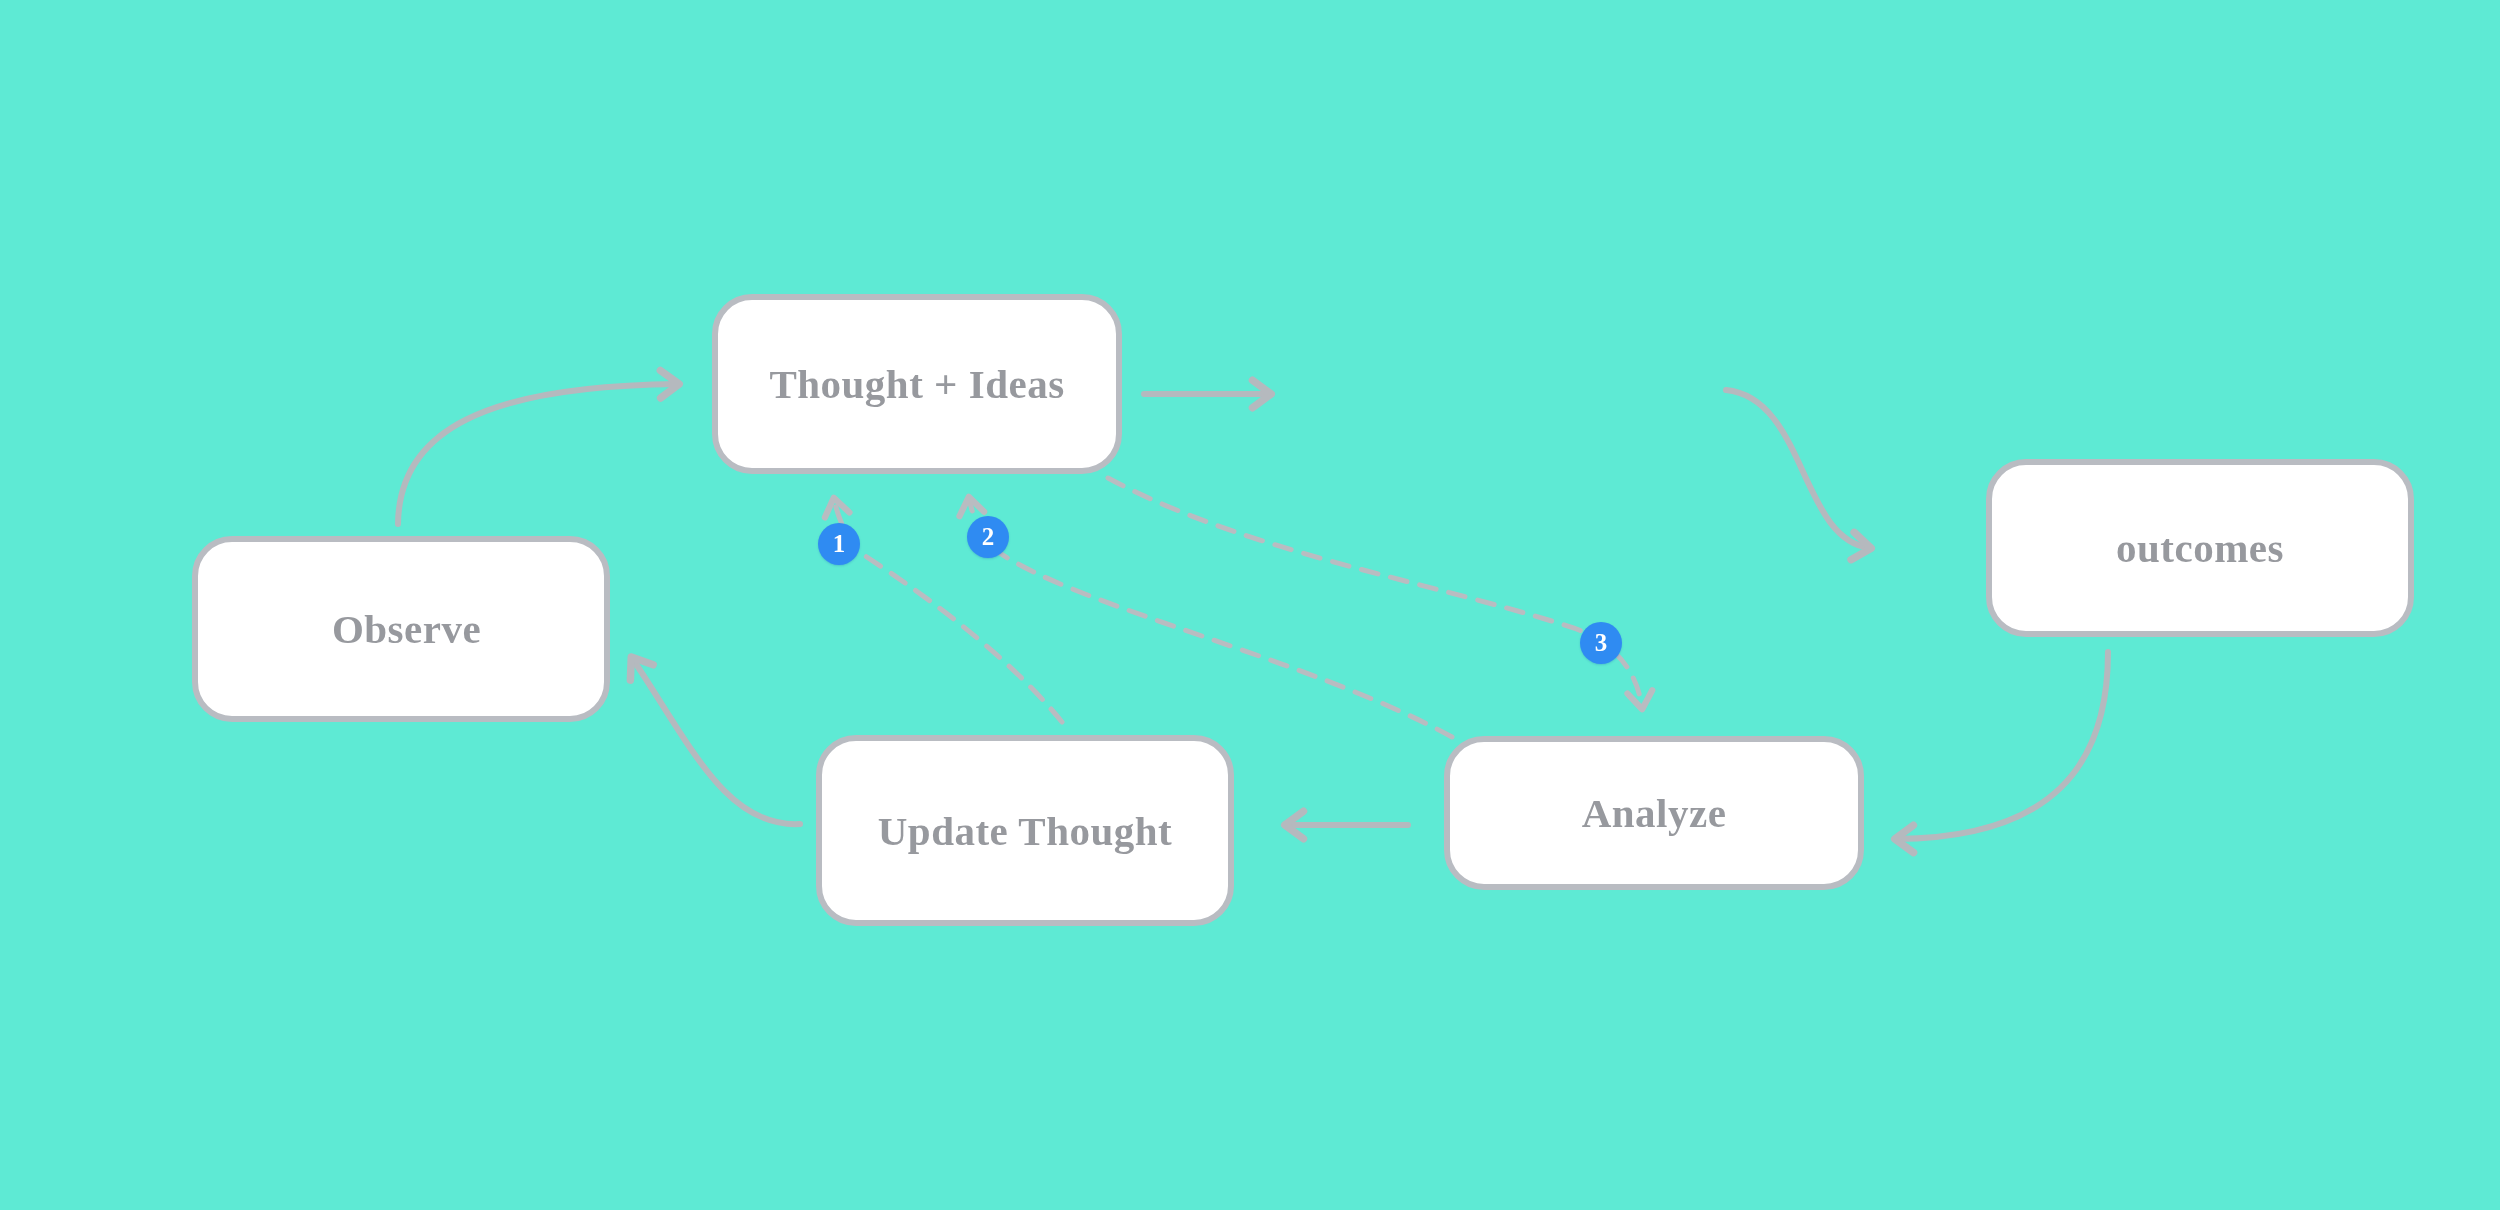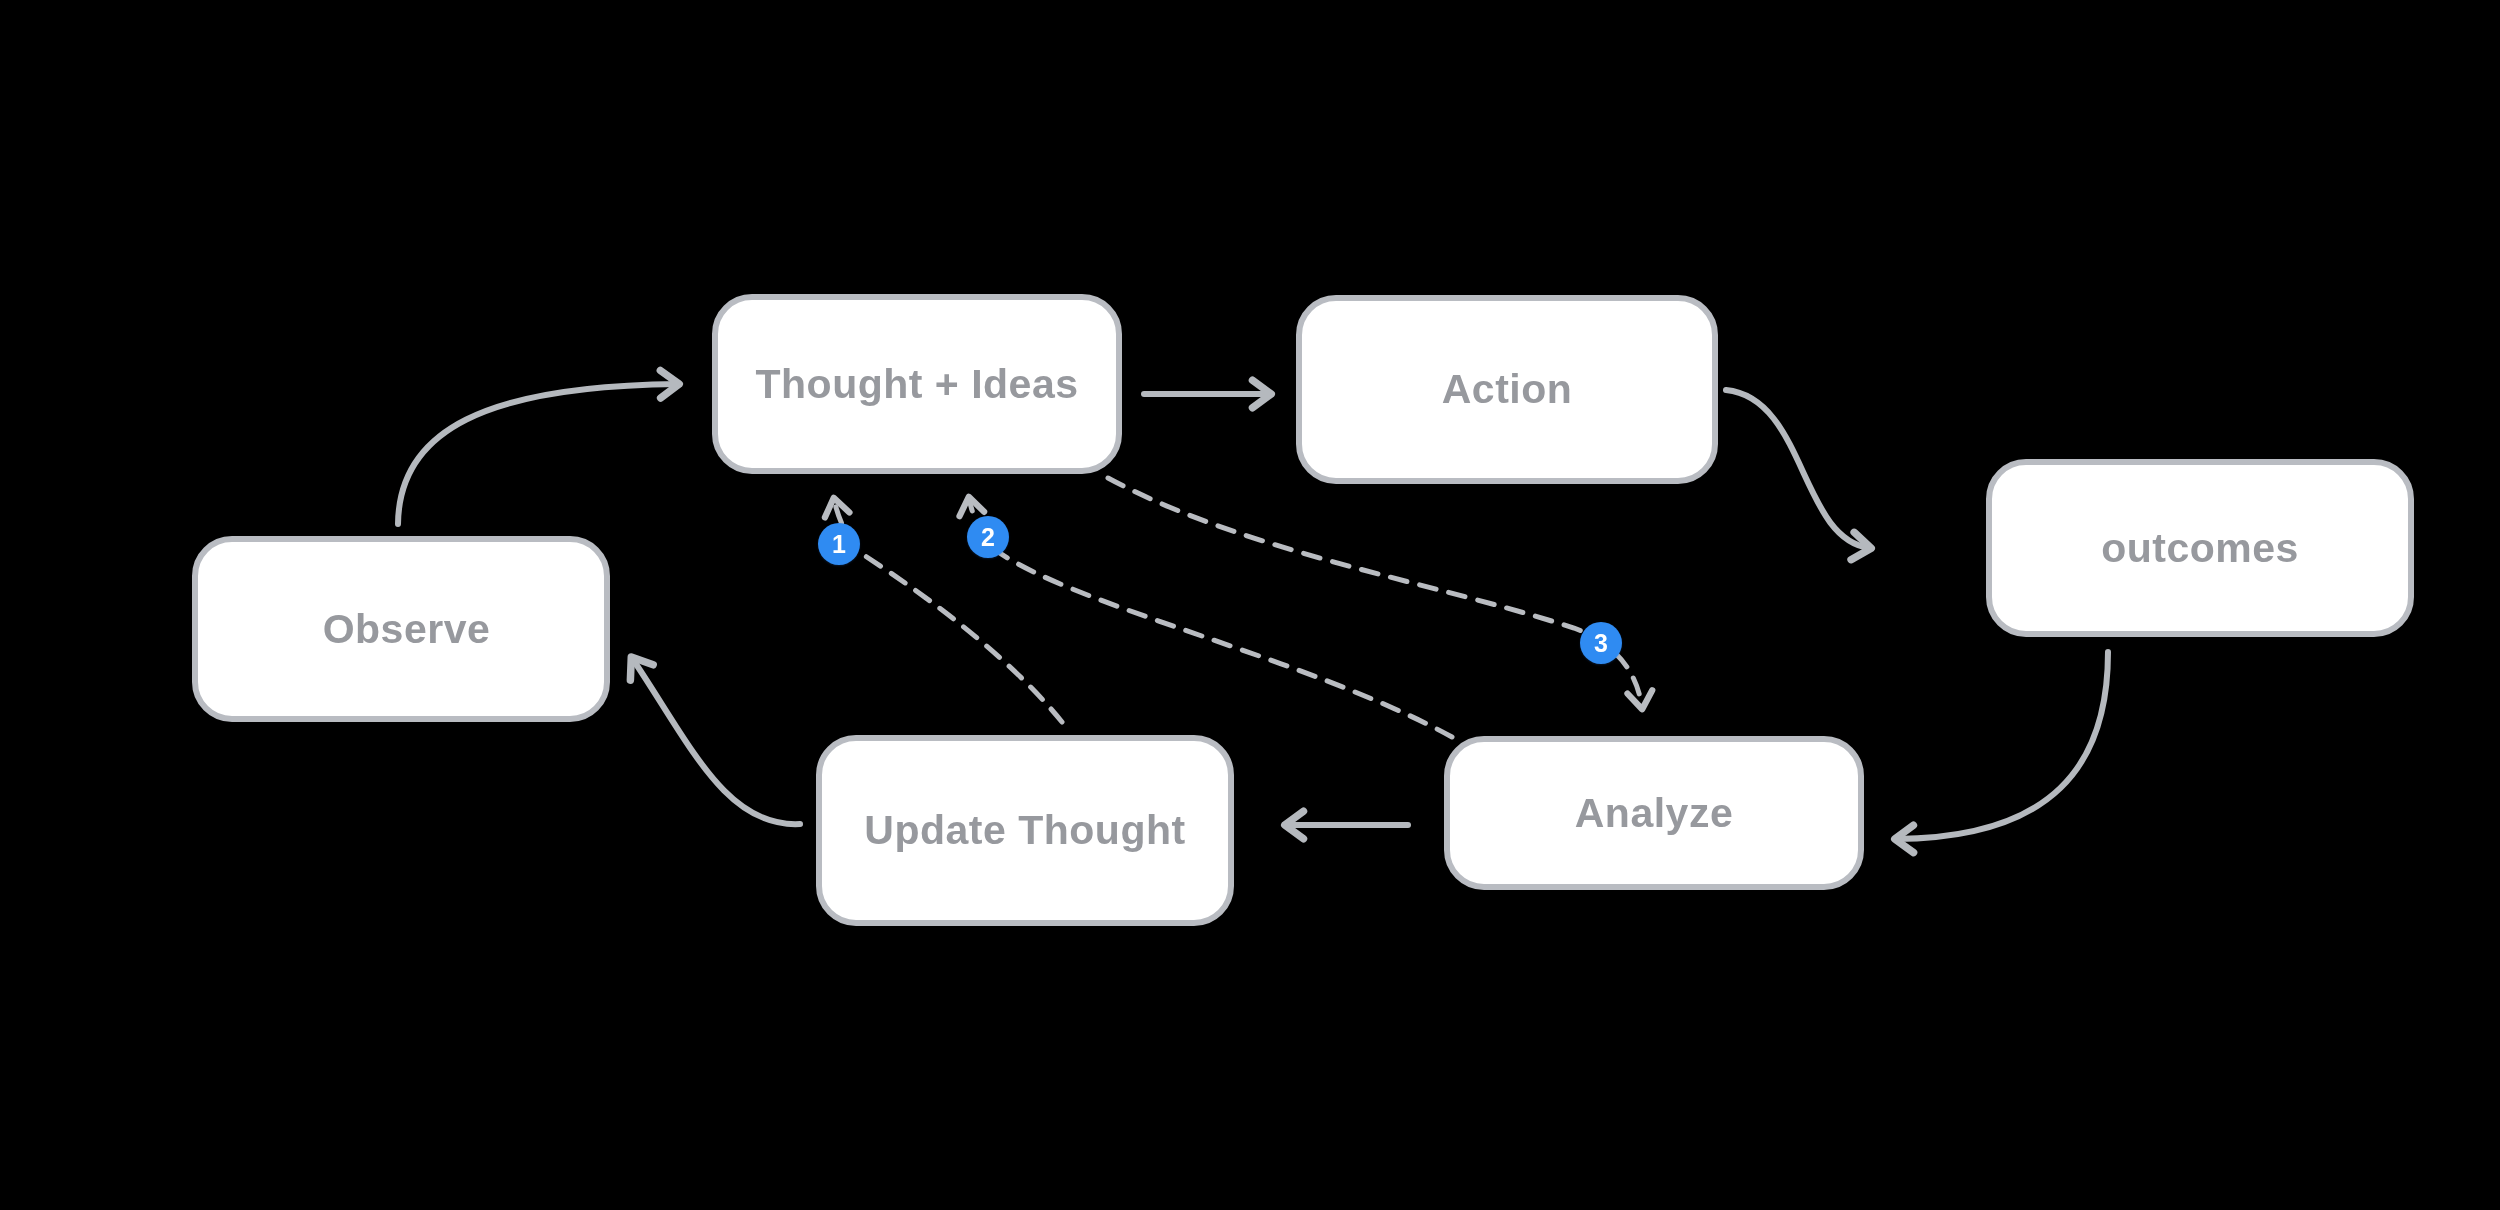--- a/index.html
+++ b/index.html
@@ -4,23 +4,23 @@
 <style>
   html, body {
     margin: 0;
     padding: 0;
     background: #ffffff;
   }
   .canvas {
     position: relative;
     width: 2500px;
     height: 1210px;
-    background: #000000;
+    background: #5eead4;
     overflow: hidden;
-    font-family: Liberation Sans, sans-serif;
+    font-family: Liberation Serif, serif;
   }
   .edges {
     position: absolute;
     left: 0; top: 0;
     width: 2500px;
     height: 1210px;
     pointer-events: none;
   }
   .edge-solid {
     fill: none;
@@ -105,23 +105,20 @@
     <path class="edge-solid" d="M 800 824 C 726 828 690 744 632 658" marker-end="url(#head-solid)"></path>
 
     <path class="edge-dashed" d="M 1062 722 C 1002 648 906 582 856 550 C 844 532 837 514 834 499" marker-end="url(#head-dashed)"></path>
     <path class="edge-dashed" d="M 1452 737 C 1308 658 1072 606 994 549 C 980 532 972 515 969 498" marker-end="url(#head-dashed)"></path>
     <path class="edge-dashed" d="M 1108 478 C 1246 552 1432 582 1574 628 C 1622 646 1638 678 1642 708" marker-end="url(#head-dashed)"></path>
   </svg>
 
   <div class="node" id="node-thought-ideas">
     <span class="node-label">Thought + Ideas</span>
   </div>
-  <div class="node" id="node-action">
-    <span class="node-label">Action</span>
-  </div>
   <div class="node" id="node-outcomes">
     <span class="node-label">outcomes</span>
   </div>
   <div class="node" id="node-observe">
     <span class="node-label">Observe</span>
   </div>
   <div class="node" id="node-update-beliefs">
     <span class="node-label">Update Thought</span>
   </div>
   <div class="node" id="node-analyze">

